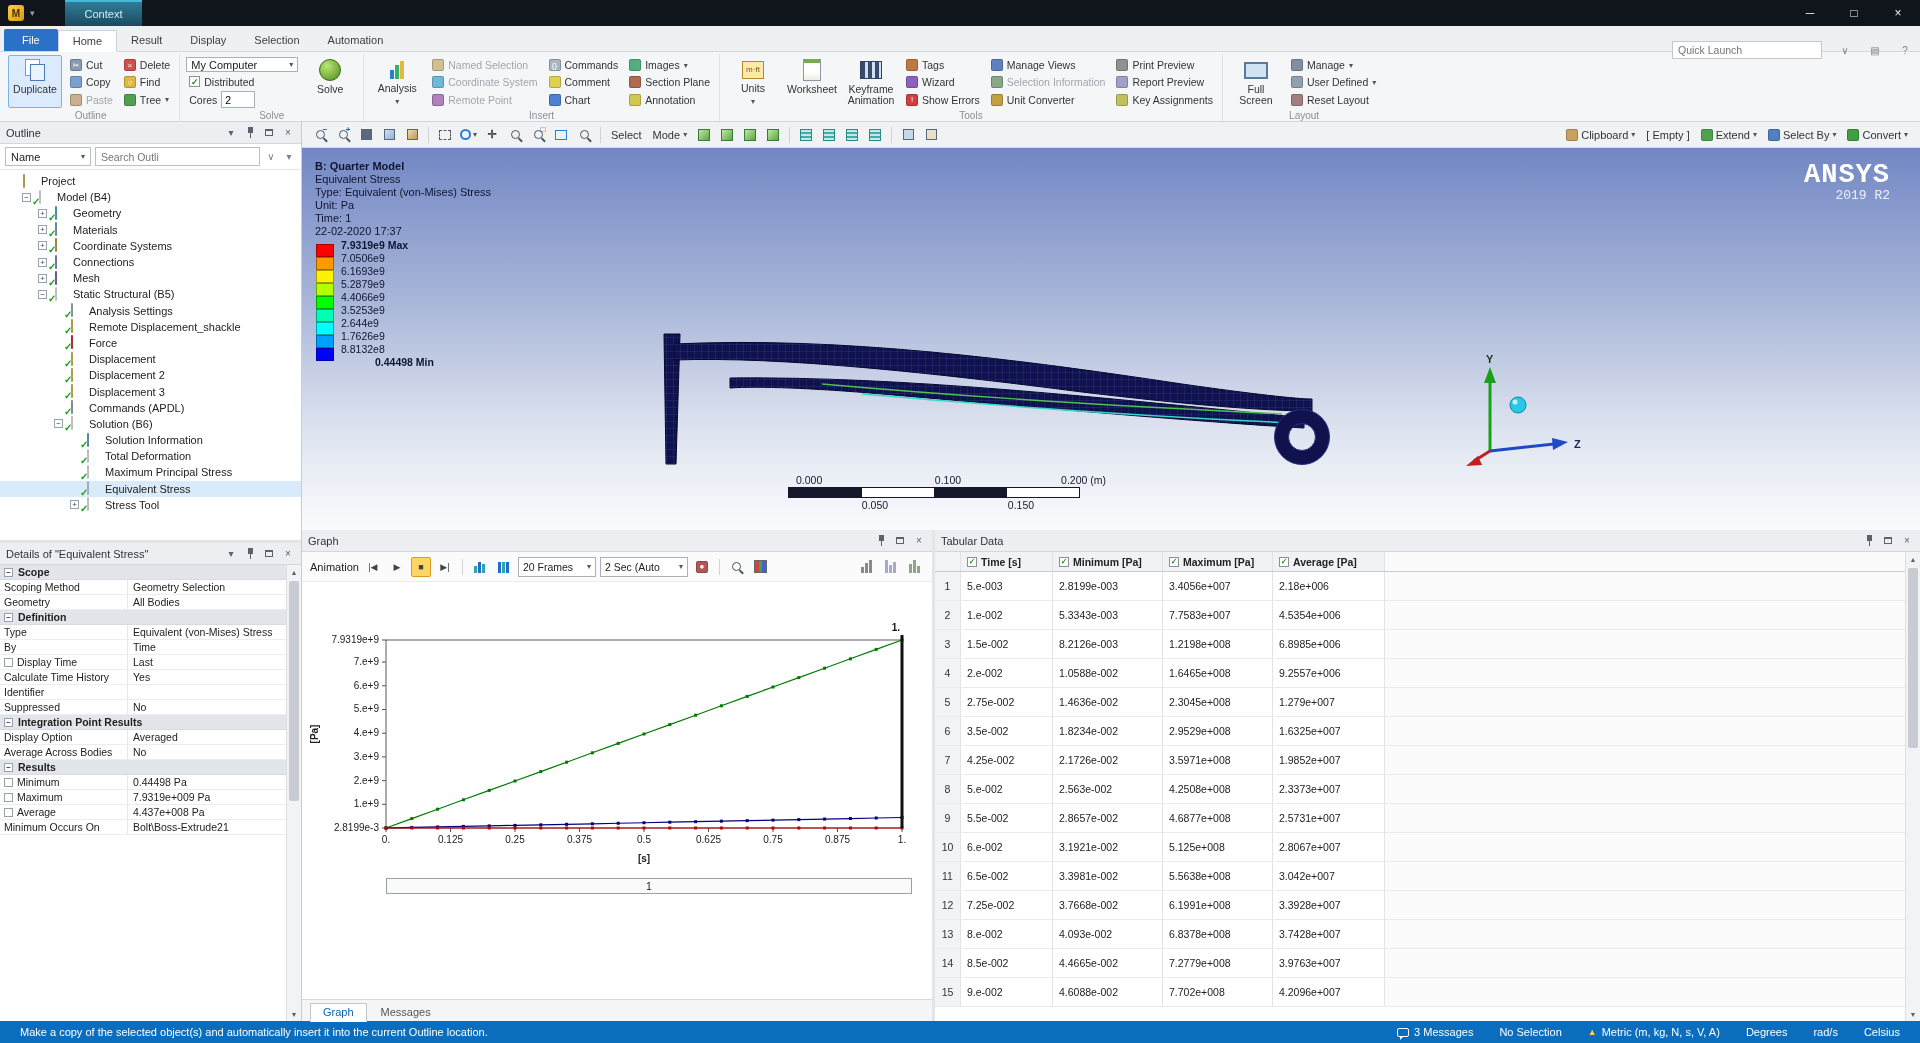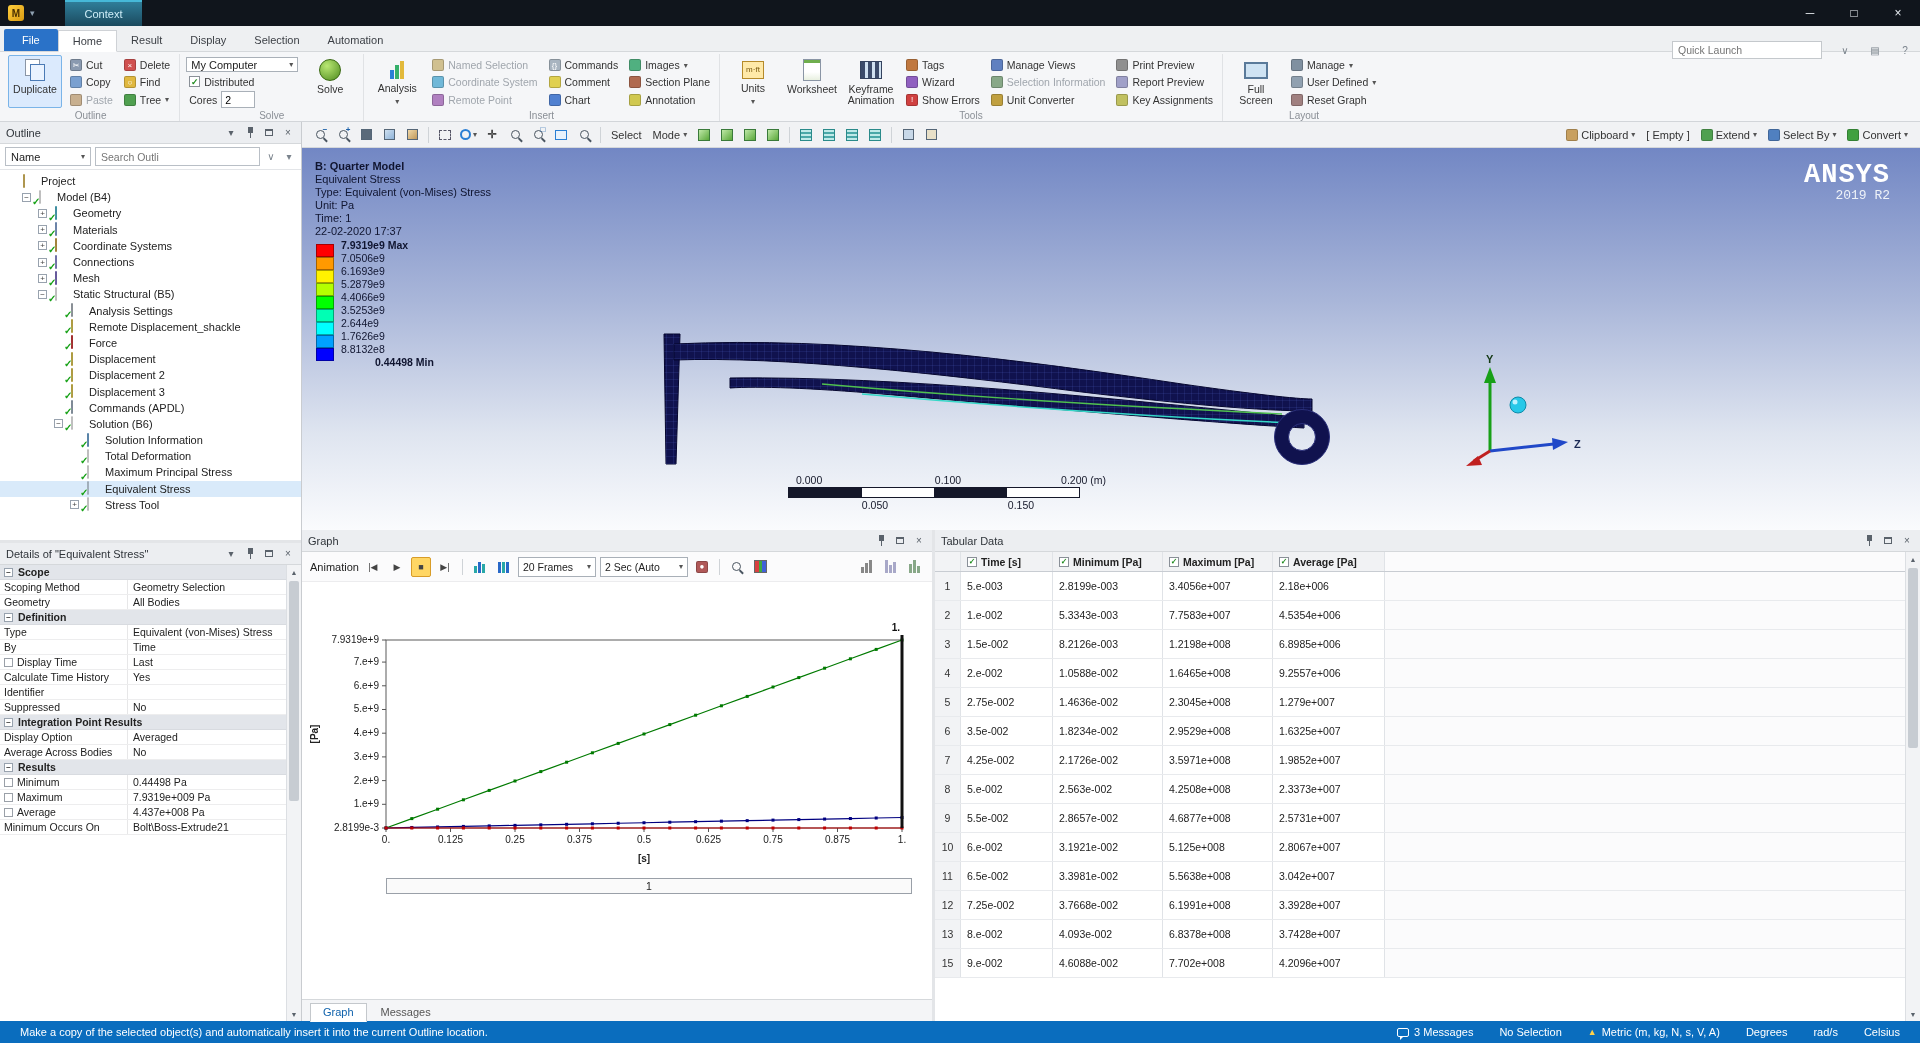--- a/index.html
+++ b/index.html
@@ -441,21 +441,21 @@
               <span>Manage</span>
               <span class="dd">▾</span>
             </div>
           <div class="sbtn">
               <span class="chip" style="background:#90a0b0"></span>
               <span>User Defined</span>
               <span class="dd">▾</span>
             </div>
           <div class="sbtn">
               <span class="chip" style="background:#a08080"></span>
-              <span>Reset Graph</span>
+              <span>Reset Layout</span>
             </div>
         </div>
       </div>
       <div class="rgroup-label">Layout</div>
     </div>
   </div>
 
   <div class="workspace">
 
     <div class="leftcol">
@@ -1250,20 +1250,28 @@
               </div>
               <div class="trow">
                 <div class="tc gut">13</div>
                 <div class="tc c1">8.e-002</div>
                 <div class="tc c2">4.093e-002</div>
                 <div class="tc c3">6.8378e+008</div>
                 <div class="tc c4">3.7428e+007</div>
                 <div class="tc fill"></div>
               </div>
               <div class="trow">
+                <div class="tc gut">14</div>
+                <div class="tc c1">8.5e-002</div>
+                <div class="tc c2">4.4665e-002</div>
+                <div class="tc c3">7.2779e+008</div>
+                <div class="tc c4">3.9763e+007</div>
+                <div class="tc fill"></div>
+              </div>
+              <div class="trow">
                 <div class="tc gut">15</div>
                 <div class="tc c1">9.e-002</div>
                 <div class="tc c2">4.6088e-002</div>
                 <div class="tc c3">7.702e+008</div>
                 <div class="tc c4">4.2096e+007</div>
                 <div class="tc fill"></div>
               </div>
             </div>
           <div class="vscroll">
             <div class="vs-btn">▲</div>

